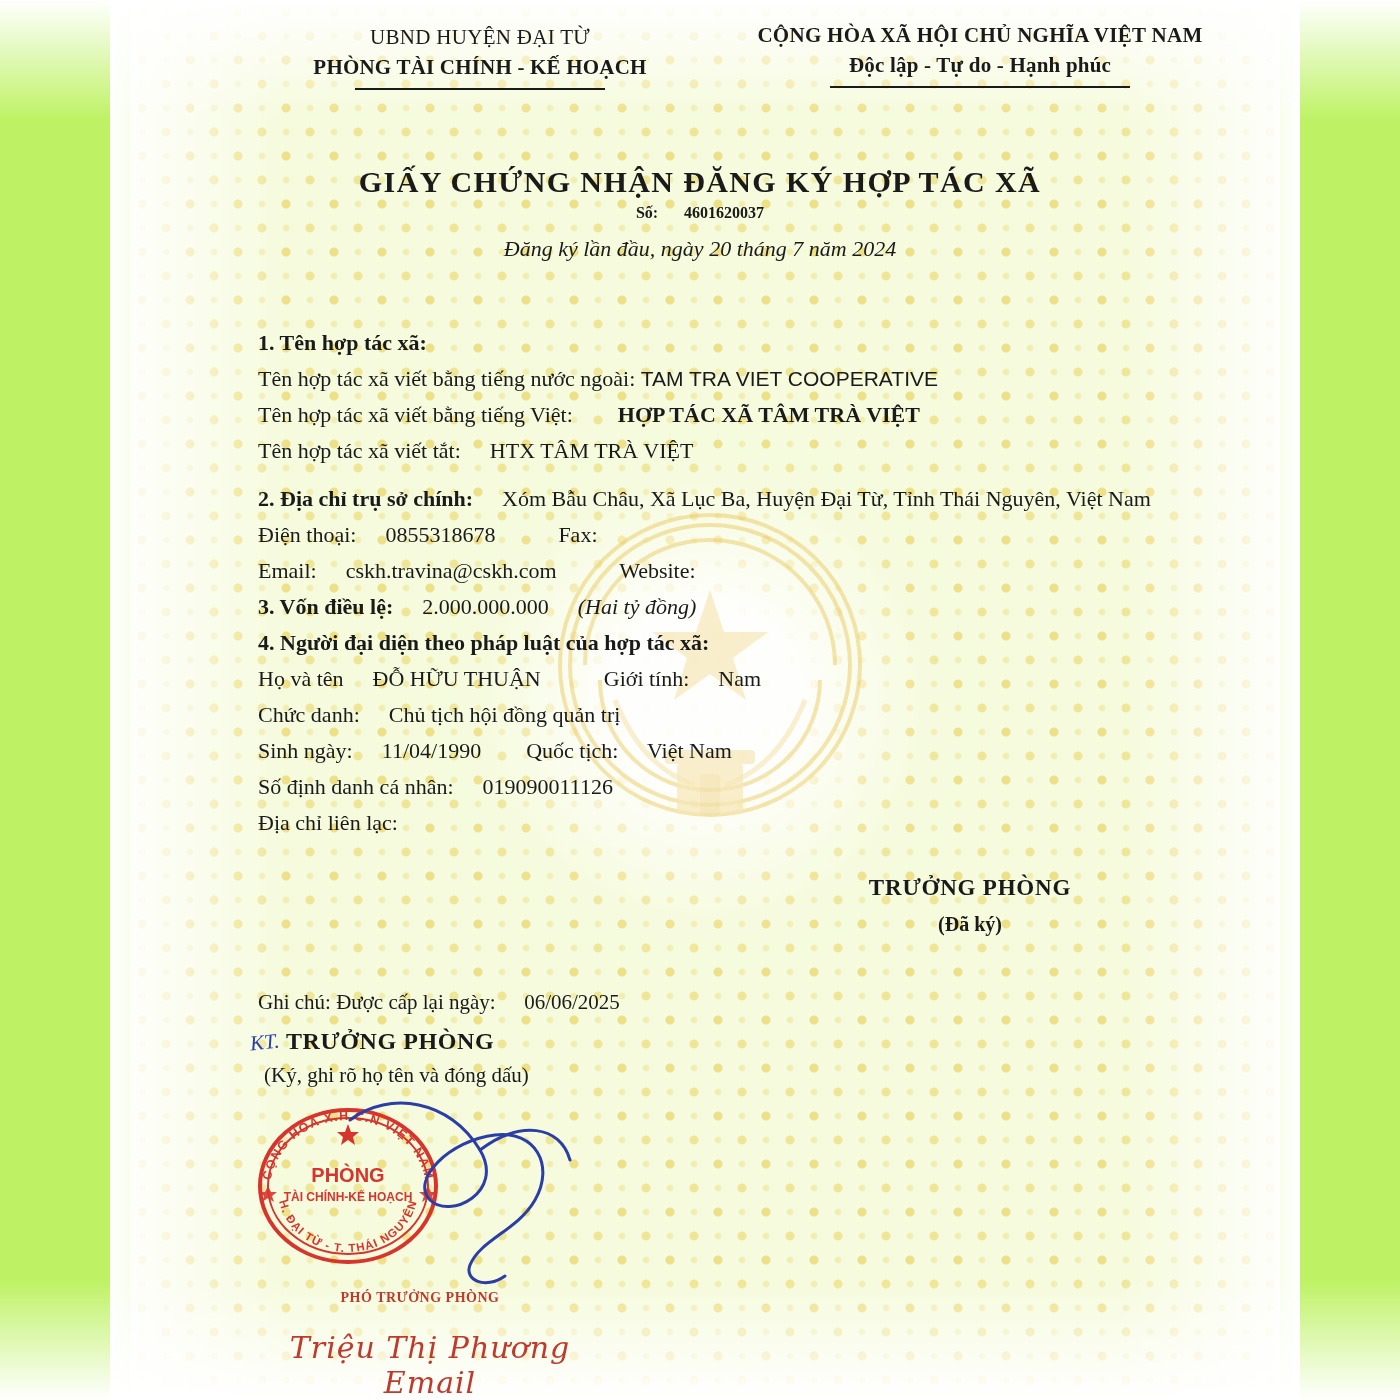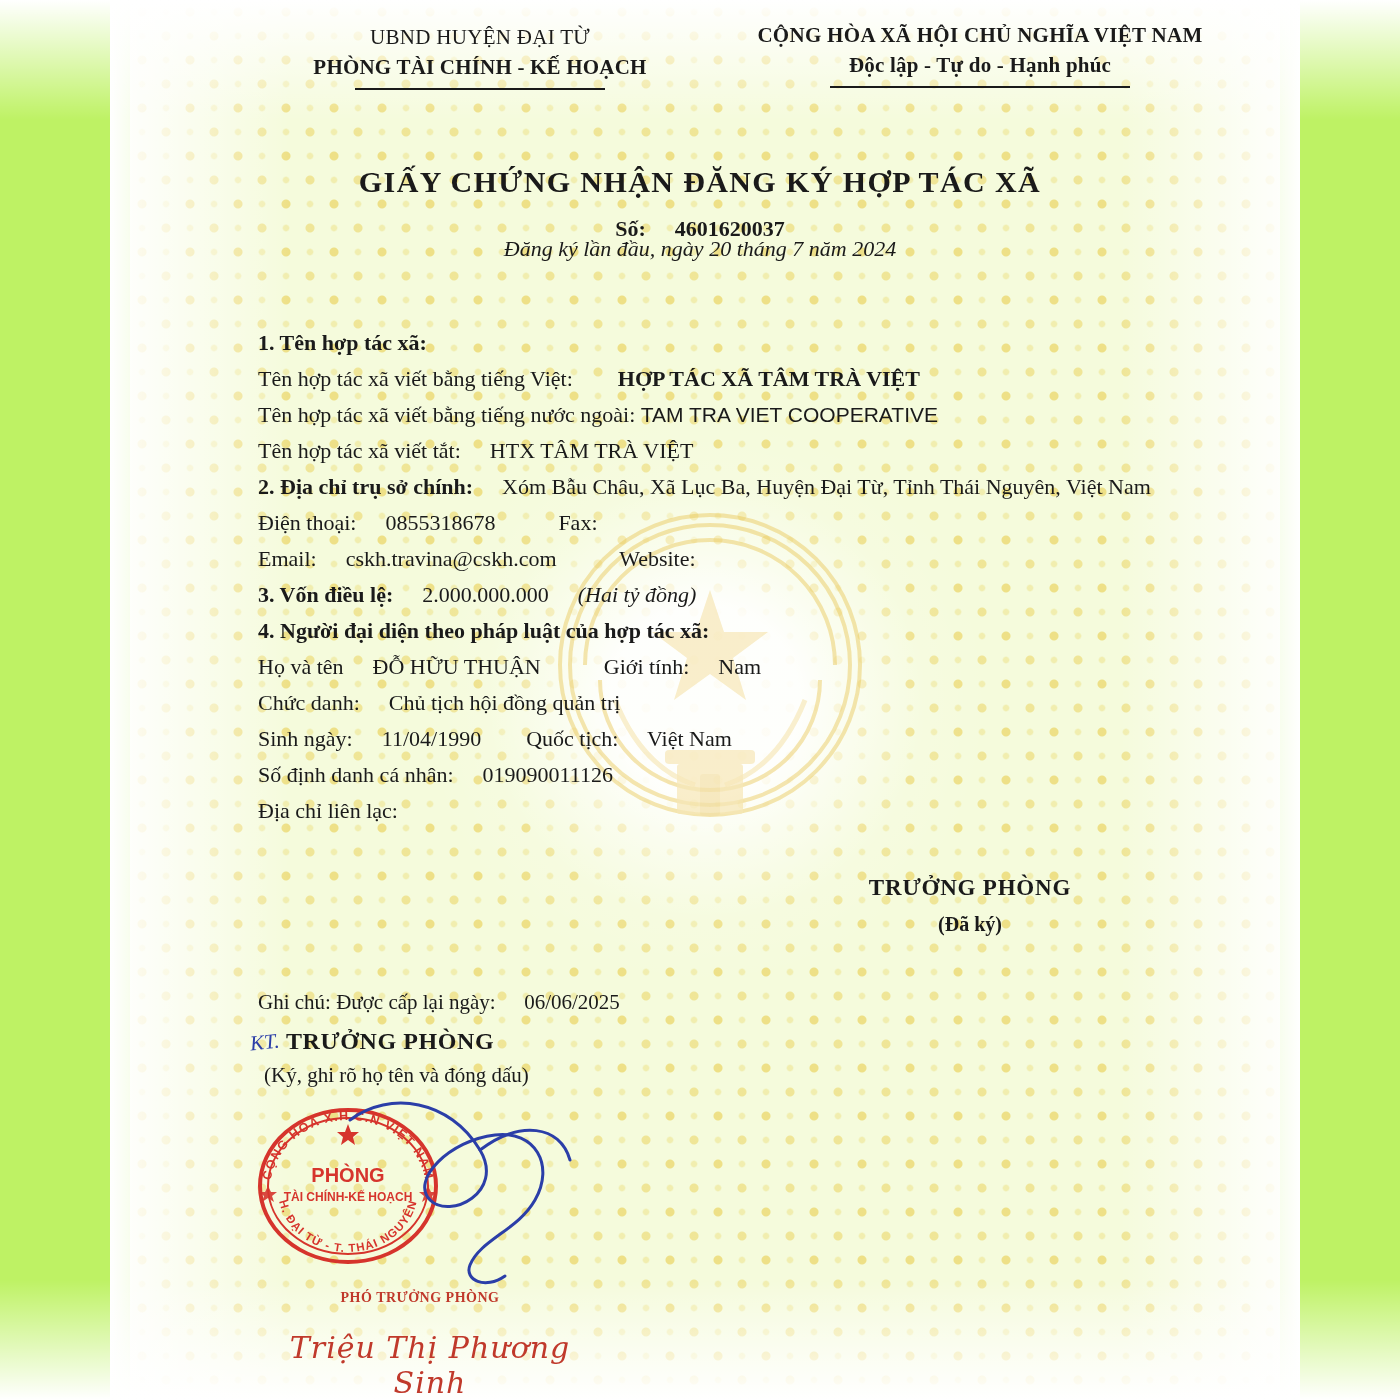--- a/index.html
+++ b/index.html
@@ -111,24 +111,24 @@
     top: 165px;
     width: 1400px;
     text-align: center;
     font-size: 30px;
     font-weight: bold;
     letter-spacing: 1.4px;
   }
   .subtitle-no {
     position: absolute;
     left: 0;
-    top: 216px;
+    top: 204px;
     width: 1400px;
     text-align: center;
-    font-size: 22px;
+    font-size: 16px;
     font-weight: bold;
   }
   .subtitle-date {
     position: absolute;
     left: 0;
     top: 236px;
     width: 1400px;
     text-align: center;
     font-size: 22px;
     font-style: italic;
@@ -137,21 +137,21 @@
   
   .body {
     position: absolute;
     left: 258px;
     top: 325px;
     width: 930px;
     font-size: 22px;
     line-height: 36px;
   }
   .body .row { white-space: nowrap; }
-  .body .wrap { white-space: normal; }
+  .body .wrap { white-space: normal; margin-top: 12px; }
   .b { font-weight: bold; }
   .i { font-style: italic; }
   .sans { font-family: "Liberation Sans", sans-serif; font-size: 21px; }
   .gap-sm { display: inline-block; width: 18px; }
   .gap-md { display: inline-block; width: 34px; }
   .gap-lg { display: inline-block; width: 52px; }
 
   
   .sig-right {
     position: absolute;
@@ -291,28 +291,28 @@
     <span class="gap-sm"></span>
     <span>4601620037</span>
   </div>
   <div class="subtitle-date">Đăng ký lần đầu, ngày 20 tháng 7 năm 2024</div>
 
   <div class="body">
 
     <div class="row b">1. Tên hợp tác xã:</div>
 
     <div class="row">
+      <span>Tên hợp tác xã viết bằng tiếng nước ngoài:</span>
+      <span class="sans">TAM TRA VIET COOPERATIVE</span>
+    </div>
+
+    <div class="row">
       <span>Tên hợp tác xã viết bằng tiếng Việt:</span>
       <span class="gap-md"></span>
       <span class="b">HỢP TÁC XÃ TÂM TRÀ VIỆT</span>
-    </div>
-
-    <div class="row">
-      <span>Tên hợp tác xã viết bằng tiếng nước ngoài:</span>
-      <span class="sans">TAM TRA VIET COOPERATIVE</span>
     </div>
 
     <div class="row">
       <span>Tên hợp tác xã viết tắt:</span>
       <span class="gap-sm"></span>
       <span>HTX TÂM TRÀ VIỆT</span>
     </div>
 
     <div class="wrap">
       <span class="b">2. Địa chỉ trụ sở chính:</span>
@@ -430,15 +430,15 @@
   </div>
 
   <svg class="blue-sign" viewBox="0 0 300 220">
     <g fill="none" stroke="#2b3ea8" stroke-width="3" stroke-linecap="round">
       <path d="M20 40 C 60 10, 120 20, 150 70 C 175 112, 120 140, 100 120 C 80 100, 120 60, 165 55 C 205 50, 225 85, 205 120 C 188 150, 150 160, 140 185 C 134 200, 155 210, 175 196"></path>
       <path d="M150 70 C 190 40, 230 45, 240 80"></path>
     </g>
   </svg>
 
   <div class="footer-role">PHÓ TRƯỞNG PHÒNG</div>
-  <div class="footer-name">Triệu Thị Phương Sinh</div>
+  <div class="footer-name">Triệu Thị Phương Email</div>
 
 </div>
 
 </body></html>

